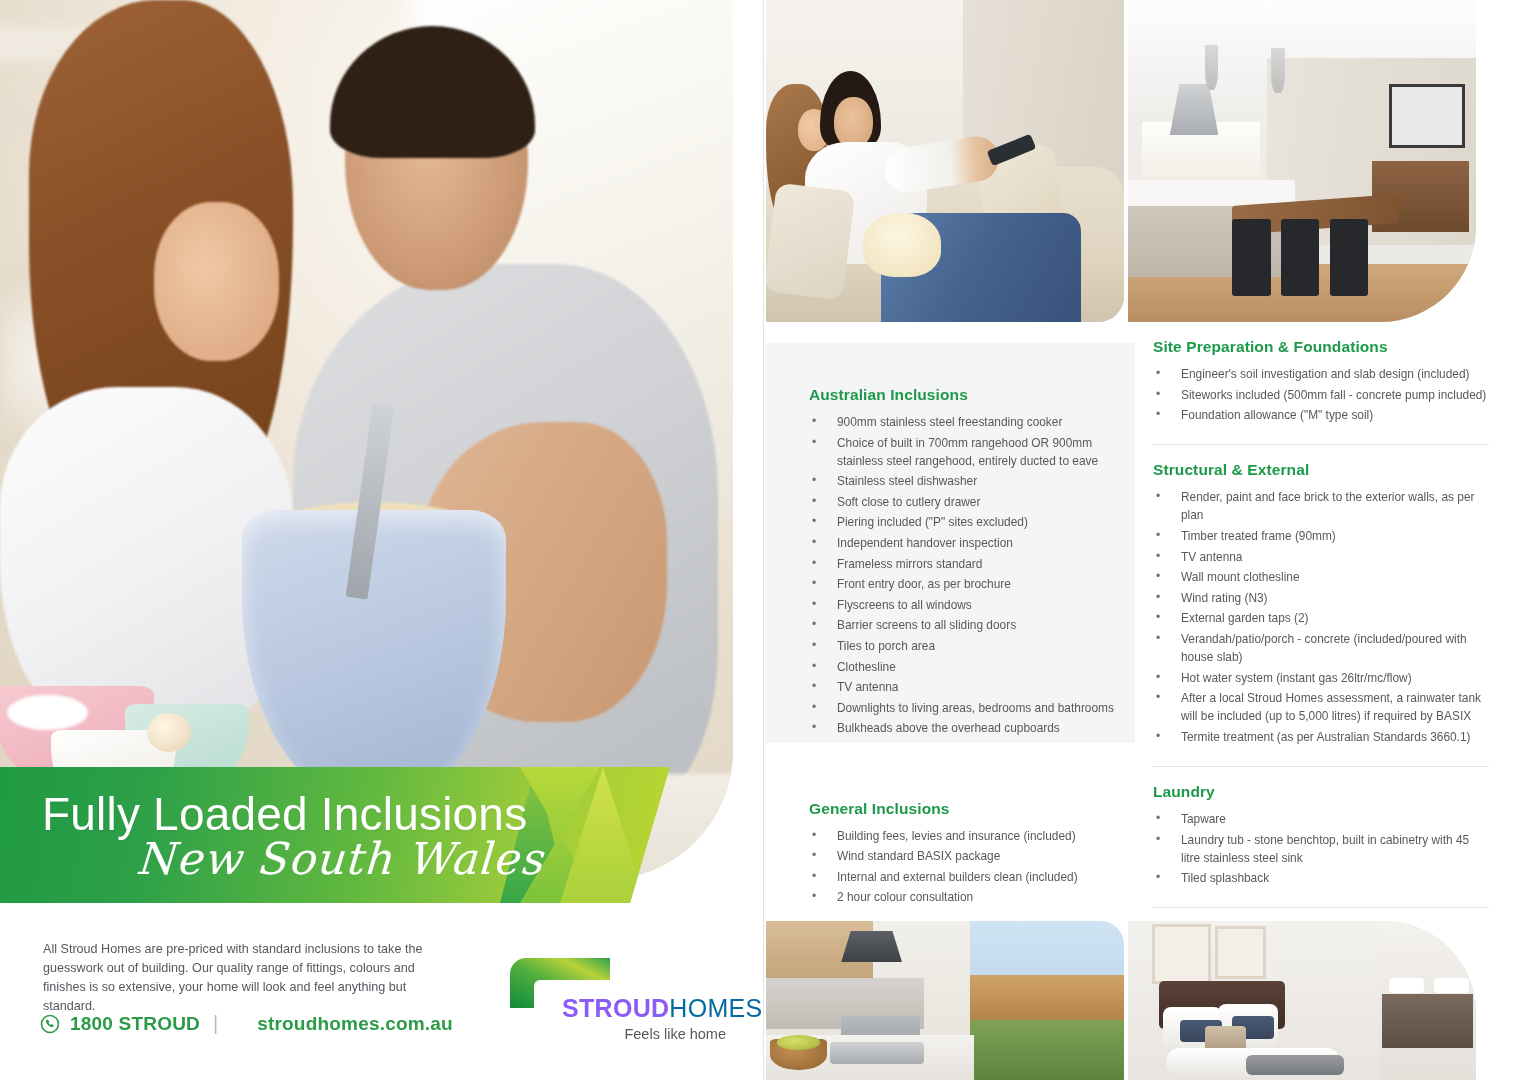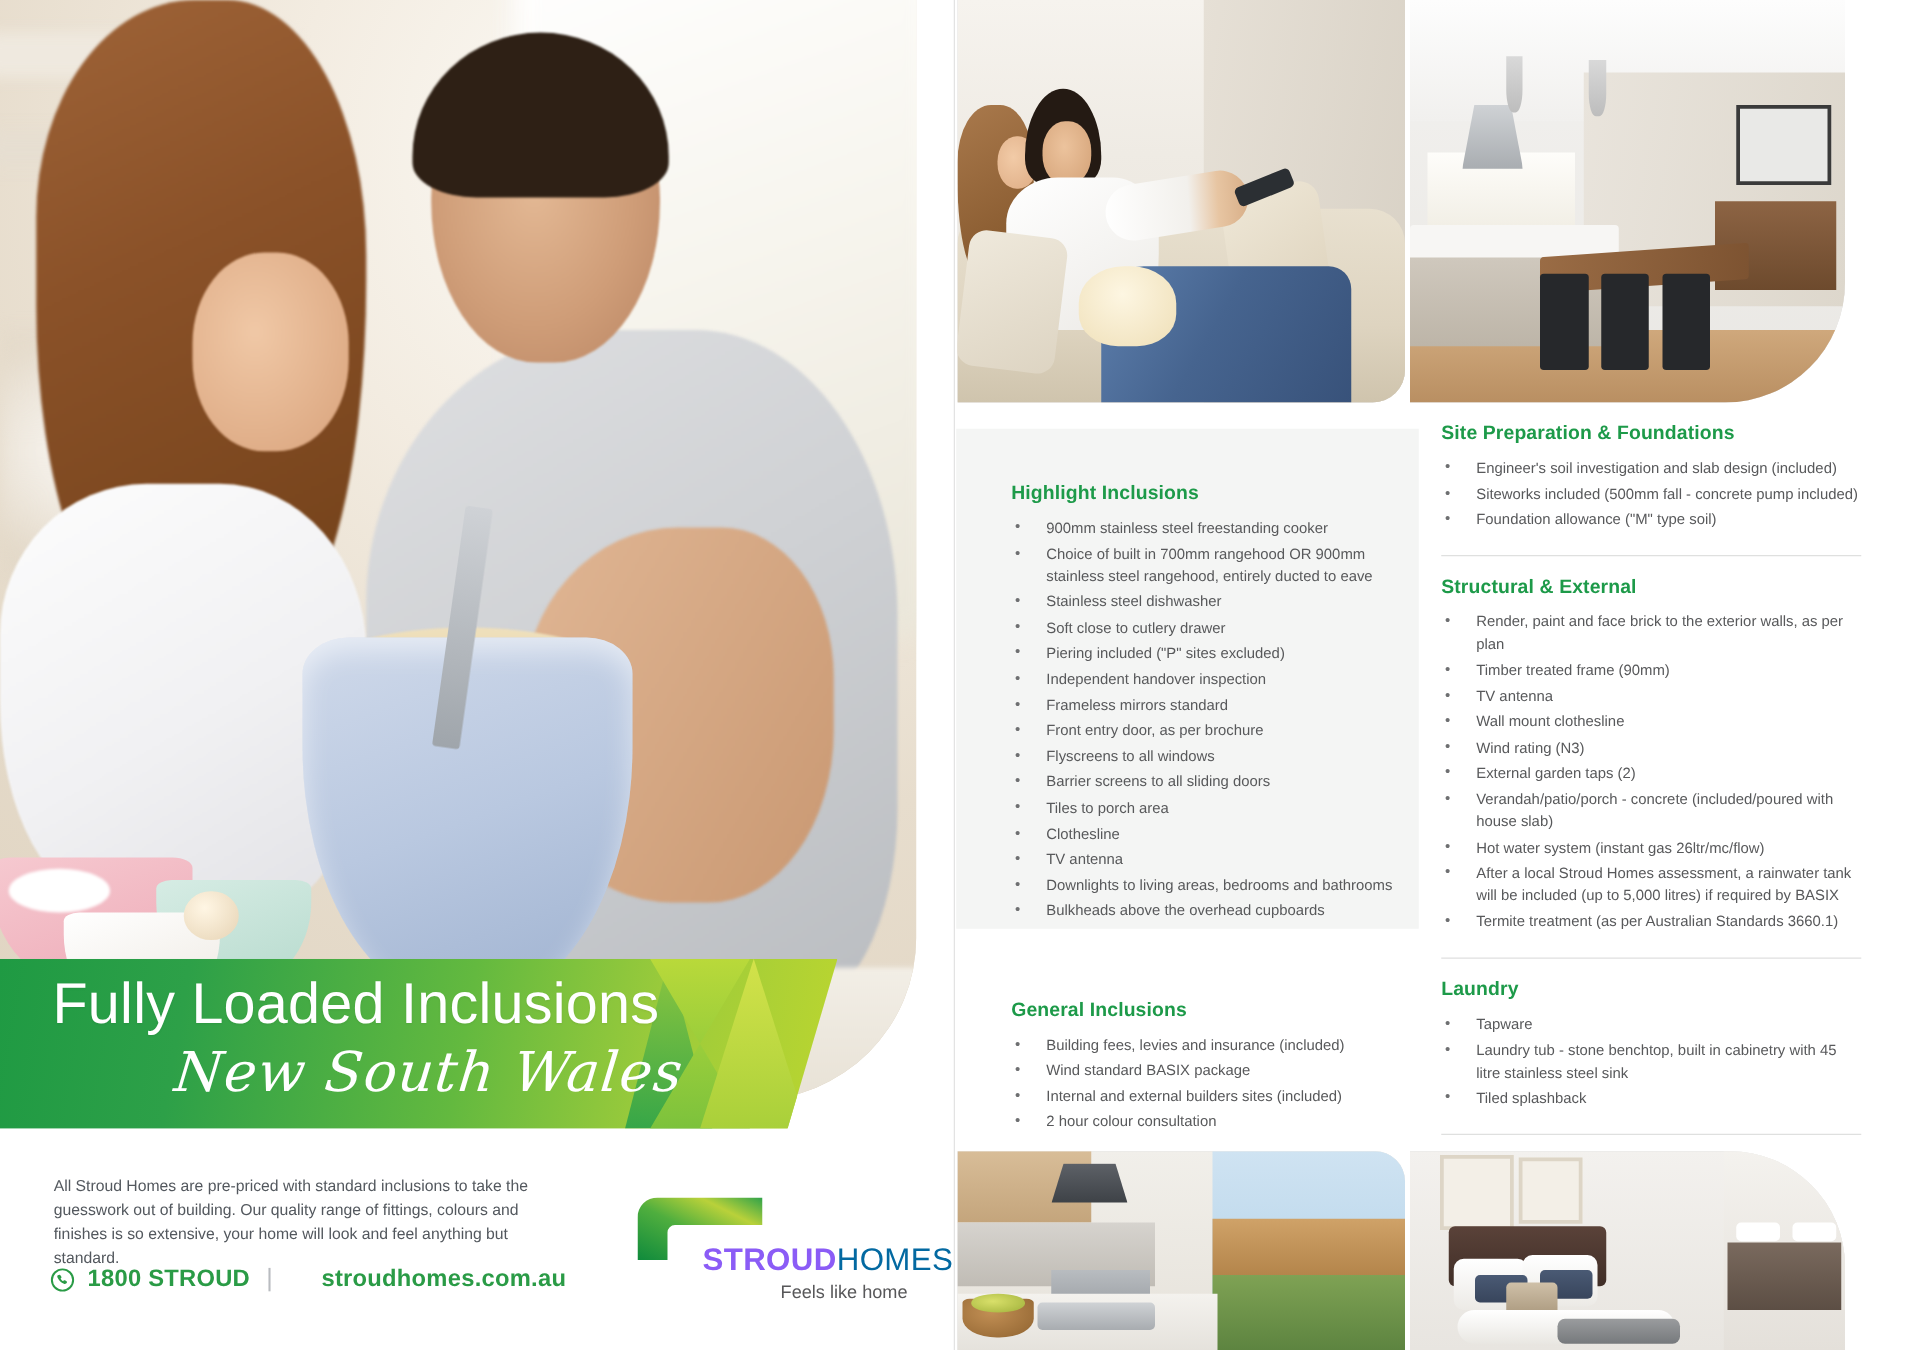--- a/index.html
+++ b/index.html
@@ -80,21 +80,21 @@
      -webkit-clip-path:polygon(0 0,80px 0,40px 68px,80px 136px,0 136px,40px 68px);
      clip-path:polygon(0 0,80px 0,40px 68px,80px 136px,0 136px,40px 68px);}
   .chev-b{left:560px;width:86px;
      background:linear-gradient(180deg,#d3e24a,#a9d03a);
      -webkit-clip-path:polygon(43px 0,86px 136px,0 136px);
      clip-path:polygon(43px 0,86px 136px,0 136px);}
   .chev-c{left:500px;width:70px;
      background:linear-gradient(180deg,#8ec63f,#25a04a);
      -webkit-clip-path:polygon(35px 0,70px 136px,0 136px);
      clip-path:polygon(35px 0,70px 136px,0 136px);opacity:.85;}
-  #banner-title{position:absolute;left:42px;top:8px;color:#fff;font-size:46px;
+  #banner-title{position:absolute;left:42px;top:20px;color:#fff;font-size:46px;
      font-weight:400;letter-spacing:.2px;font-family:"Liberation Sans",sans-serif;
      text-shadow:0 1px 2px rgba(0,0,0,.07);}
   #banner-sub{position:absolute;left:140px;top:66px;color:#fff;font-size:44px;
      font-family:"DejaVu Serif",serif;font-style:italic;font-weight:400;letter-spacing:1px;
      transform:skewX(-6deg);}
 
   
   #blurb{position:absolute;left:43px;top:940px;width:410px;color:#53585e;
      font-size:12.6px;line-height:1.52;}
   #contact-row{position:absolute;left:40px;top:1012px;display:flex;align-items:center;gap:10px;}
@@ -335,21 +335,21 @@
       <div class="kd-table"></div>
       <div class="kd-chair1"></div>
         <div class="kd-chair2"></div>
         <div class="kd-chair3"></div>
     </div>
 
     <div id="grey-panel"></div>
 
     <div id="col-left">
       <div class="sec">
-        <h2 class="sec-title">Highlight Inclusions</h2>
+        <h2 class="sec-title">Australian Inclusions</h2>
         <ul class="items">
           <li>900mm stainless steel freestanding cooker</li>
           <li>Choice of built in 700mm rangehood OR 900mm stainless steel rangehood, entirely ducted to eave</li>
           <li>Stainless steel dishwasher</li>
           <li>Soft close to cutlery drawer</li>
           <li>Piering included ("P" sites excluded)</li>
           <li>Independent handover inspection</li>
           <li>Frameless mirrors standard</li>
           <li>Front entry door, as per brochure</li>
           <li>Flyscreens to all windows</li>
@@ -360,21 +360,21 @@
           <li>Downlights to living areas, bedrooms and bathrooms</li>
           <li>Bulkheads above the overhead cupboards</li>
         </ul>
       </div>
 
       <div class="sec" style="margin-top:62px;">
         <h2 class="sec-title">General Inclusions</h2>
         <ul class="items">
           <li>Building fees, levies and insurance (included)</li>
           <li>Wind standard BASIX package</li>
-          <li>Internal and external builders sites (included)</li>
+          <li>Internal and external builders clean (included)</li>
           <li>2 hour colour consultation</li>
         </ul>
       </div>
     </div>
 
     <div id="col-right">
       <div class="sec">
         <h2 class="sec-title">Site Preparation &amp; Foundations</h2>
         <ul class="items">
           <li>Engineer's soil investigation and slab design (included)</li>

